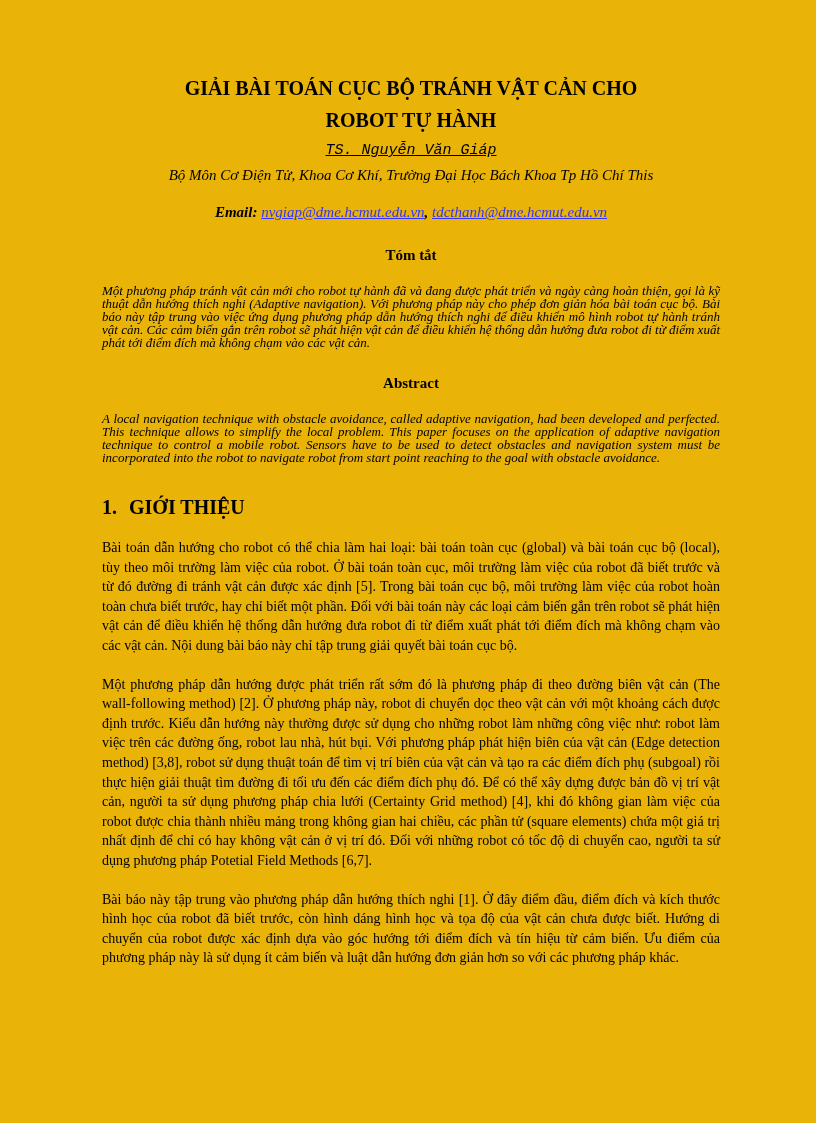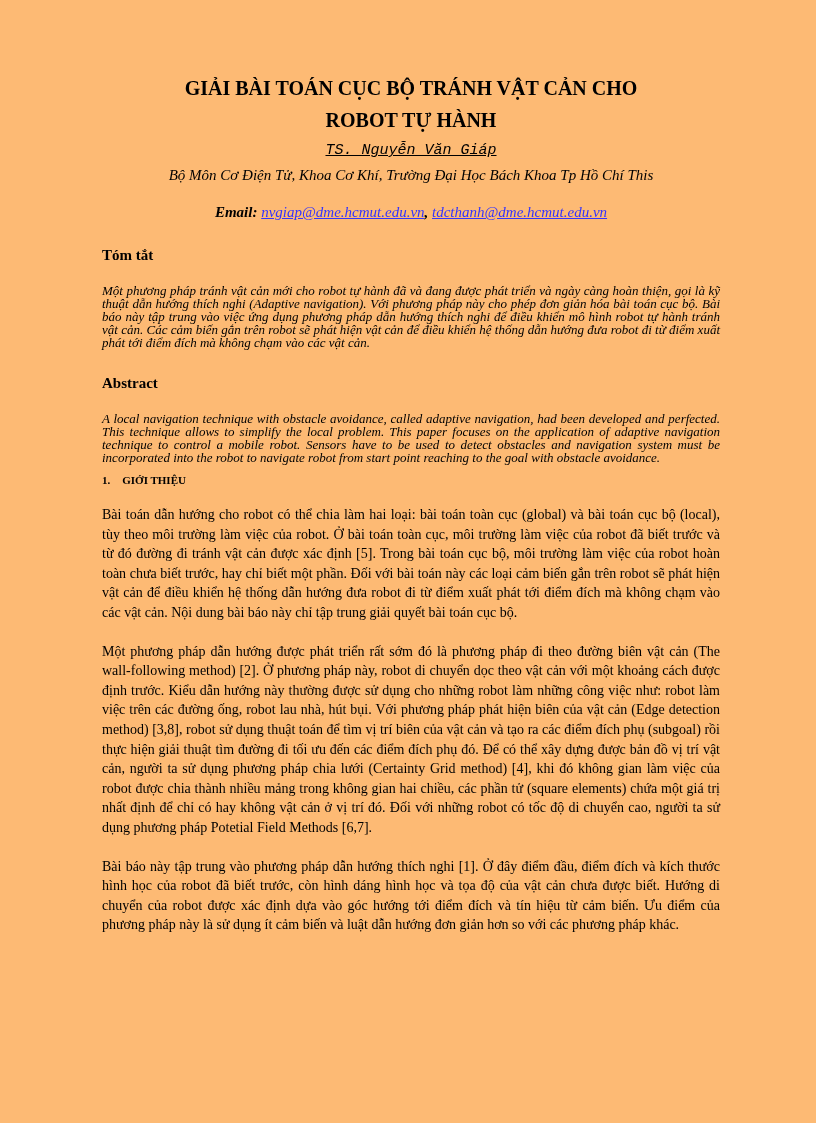--- a/index.html
+++ b/index.html
@@ -4,21 +4,21 @@
 <style>
   html, body {
     margin: 0;
     padding: 0;
     background: #ffffff;
   }
   .page {
     width: 816px;
     height: 1123px;
     box-sizing: border-box;
-    background: #fdba74;
+    background: #eab308;
     padding: 72px 96px 0 102px;
     font-family: "Liberation Serif", "DejaVu Serif", serif;
     color: #000000;
     overflow: hidden;
   }
   .title {
     text-align: center;
     font-weight: bold;
     font-size: 20px;
     line-height: 32px;
@@ -59,32 +59,33 @@
   .email-line a {
     text-decoration: underline;
   }
   .email-comma {
     font-weight: bold;
   }
   .abs-heading {
     font-weight: bold;
     font-size: 15px;
     margin-top: 26px;
+    text-align: center;
   }
   .abs-body {
     font-style: italic;
     font-size: 13px;
     line-height: 13px;
     text-align: justify;
     margin-top: 20px;
   }
   .section-heading {
     font-weight: bold;
-    font-size: 11px;
-    margin-top: 10px;
+    font-size: 20px;
+    margin-top: 32px;
   }
   .section-heading .section-number {
     margin-right: 12px;
   }
   .body-paragraph {
     font-size: 14px;
     line-height: 19.6px;
     text-align: justify;
     margin-top: 19px;
   }

